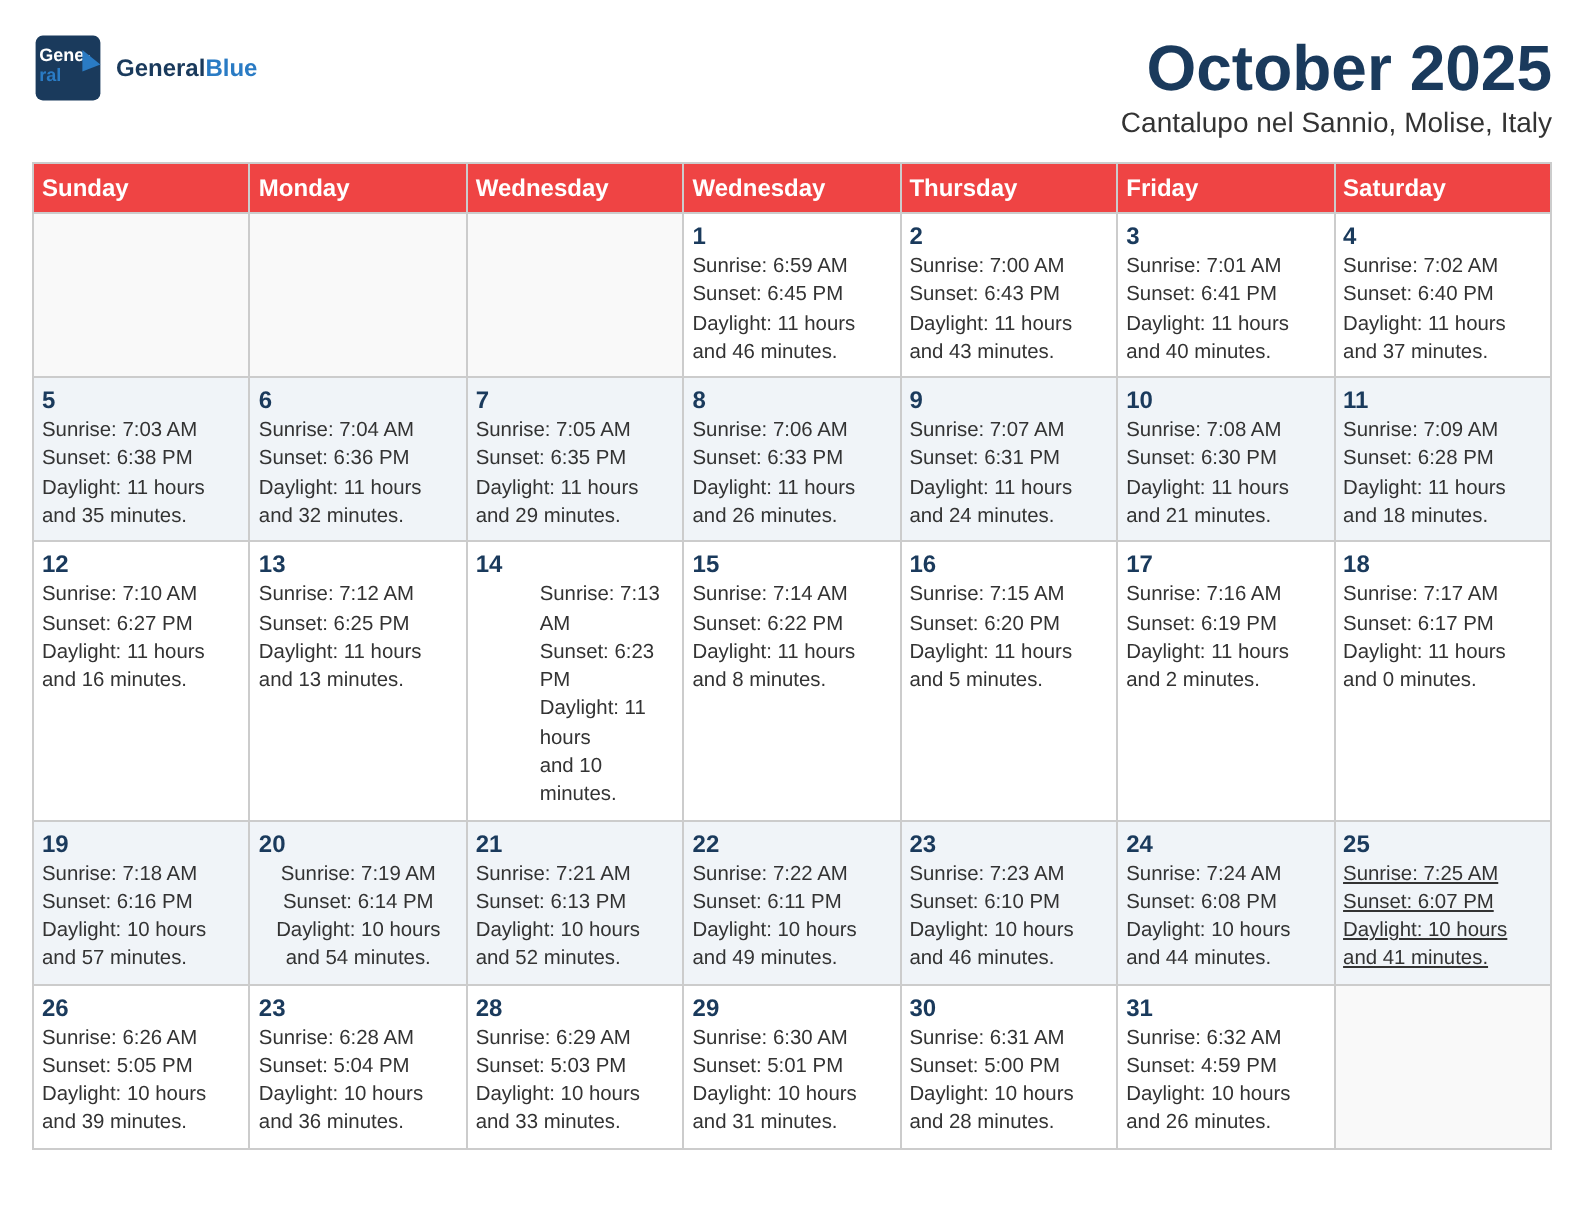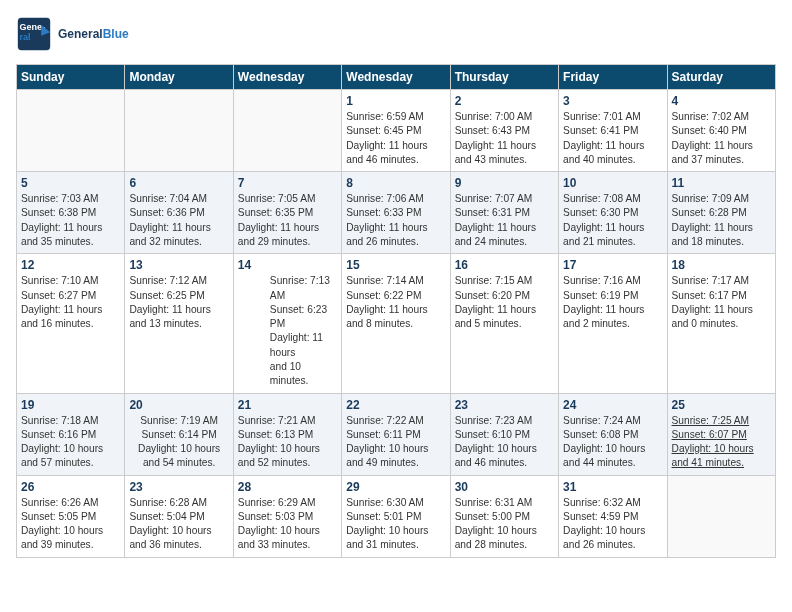--- a/index.html
+++ b/index.html
@@ -36,21 +36,21 @@
     .subtitle {
       font-size: 14px;
       color: #333;
     }
     .calendar {
       width: 100%;
       border-collapse: collapse;
       font-size: 10.5px;
     }
     .calendar th {
-      background-color: #0c4a6e;
+      background-color: #ef4444;
       color: #fff;
       padding: 5px 4px;
       text-align: left;
       font-size: 12px;
       font-weight: bold;
       border: 1px solid #ccc;
     }
     .calendar td {
       border: 1px solid #ccc;
       vertical-align: top;
@@ -90,20 +90,24 @@
       <text x="4" y="16" font-size="10" fill="white" font-family="Arial" font-weight="bold">Gene-</text>
       <text x="4" y="27" font-size="10" fill="#2a7bc4" font-family="Arial" font-weight="bold">ral</text>
       <polygon points="28,10 38,18 28,22" fill="#2a7bc4"></polygon>
     </svg>
     <div>
       <div style="font-size:12px;font-weight:bold;color:#1a3a5c;line-height:1.2;">
         General<span style="color:#2a7bc4;">Blue</span>
       </div>
     </div>
   </div>
+  <div class="title-block">
+    <div class="month-title">October 2025</div>
+    <div class="subtitle">Cantalupo nel Sannio, Molise, Italy</div>
+  </div>
 </div>
 
 <table class="calendar">
   <thead>
     <tr>
     <th>Sunday</th>
         <th>Monday</th>
         <th>Wednesday</th>
         <th>Wednesday</th>
         <th>Thursday</th>

